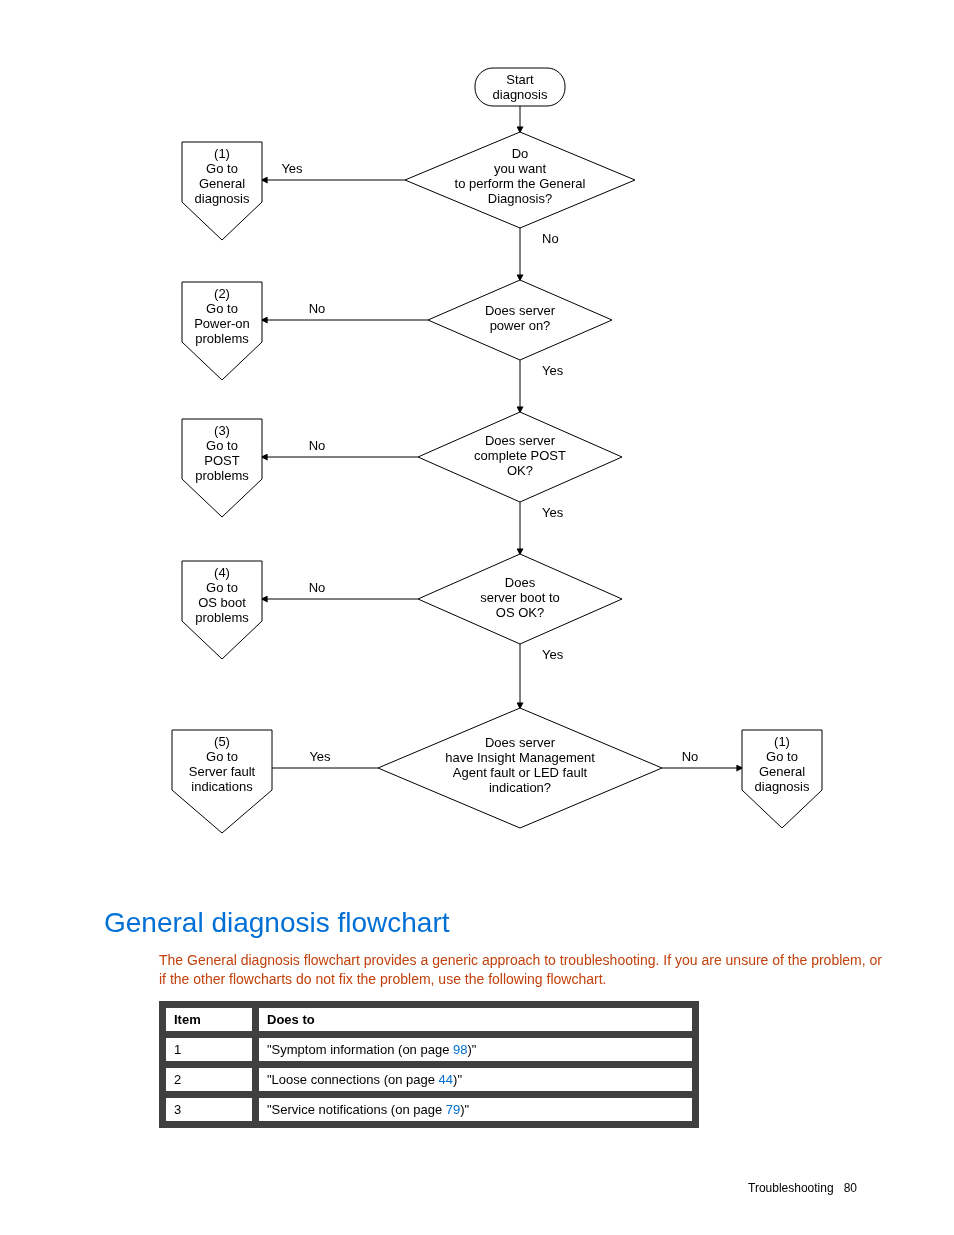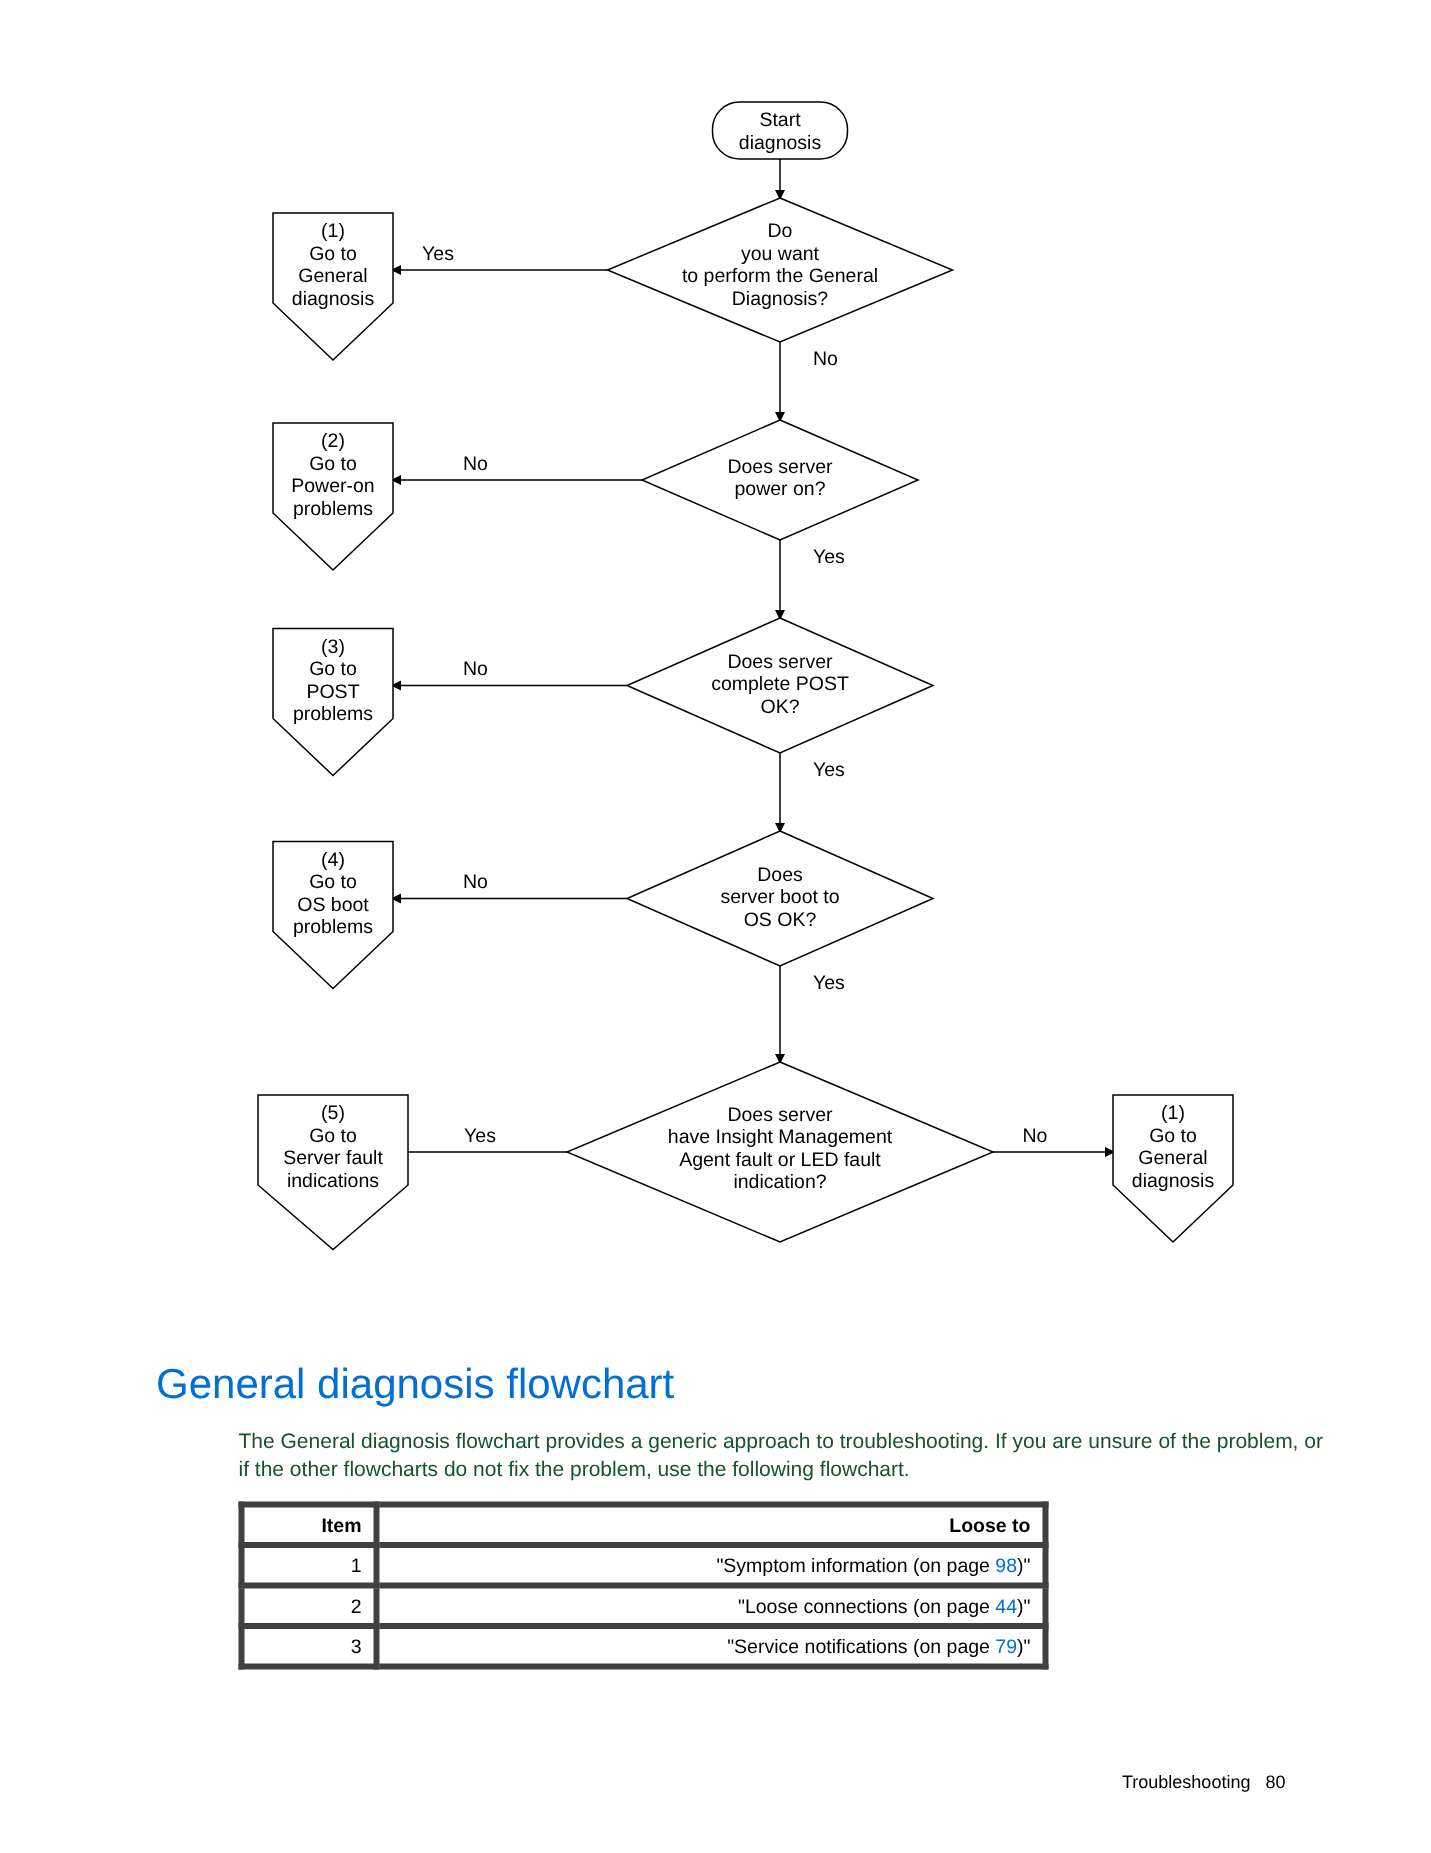--- a/index.html
+++ b/index.html
@@ -1,22 +1,22 @@
 <!DOCTYPE html>
 <html><head>
 <meta charset="utf-8">
 <style>
   html,body{margin:0;padding:0;background:#fff;color:#000;font-family:Arial,Helvetica,sans-serif}
   .page{position:relative;width:930px;height:1235px;margin:0 auto;background:#fff}
   svg{display:block}
   .flow-text{font-family:Arial,Helvetica,sans-serif;font-size:13px;text-anchor:middle}
   h2.section{position:absolute;left:92px;top:907px;margin:0;font-weight:400;color:#006fd6;font-size:28px;font-family:Liberation Sans, sans-serif}
-  .body-text{position:absolute;left:147px;top:951px;width:730px;font-size:14px;line-height:1.35;color:#14532d}
+  .body-text{position:absolute;left:147px;top:951px;width:730px;font-size:14px;line-height:1.35;color:#c2410c}
   table.ref{position:absolute;left:147px;top:1001px;border-collapse:collapse;width:540px;font-size:13px}
-  table.ref th,table.ref td{border:4px solid #404040;padding:4px 8px;text-align:right;vertical-align:top}
+  table.ref th,table.ref td{border:7px solid #404040;padding:4px 8px;text-align:left;vertical-align:top}
   table.ref th{font-weight:700}
   a.pg{color:#006fd6;text-decoration:none}
   .footer{position:absolute;right:85px;bottom:40px;font-size:12px;color:#000000}
 </style>
 </head>
 <body>
 
 <div class="page">
 
 <svg width="850" height="870" viewBox="0 0 850 870" style="position:absolute;left:60px;top:40px">
@@ -119,21 +119,21 @@
 </svg>
 
 <h2 class="section">General diagnosis flowchart</h2>
 
 <div class="body-text">The General diagnosis flowchart provides a generic approach to troubleshooting. If you are unsure of the problem, or if the other flowcharts do not fix the problem, use the following flowchart.</div>
 
 <table class="ref">
   <tbody>
         <tr>
     <th style="width:70px">Item</th>
-    <th>Loose to</th>
+    <th>Does to</th>
   </tr>
   <tr>
     <td>1</td>
     <td><span>"Symptom information (on page </span><a class="pg">98</a><span>)"</span></td>
   </tr>
   <tr>
     <td>2</td>
     <td><span>"Loose connections (on page </span><a class="pg">44</a><span>)"</span></td>
   </tr>
   <tr>

